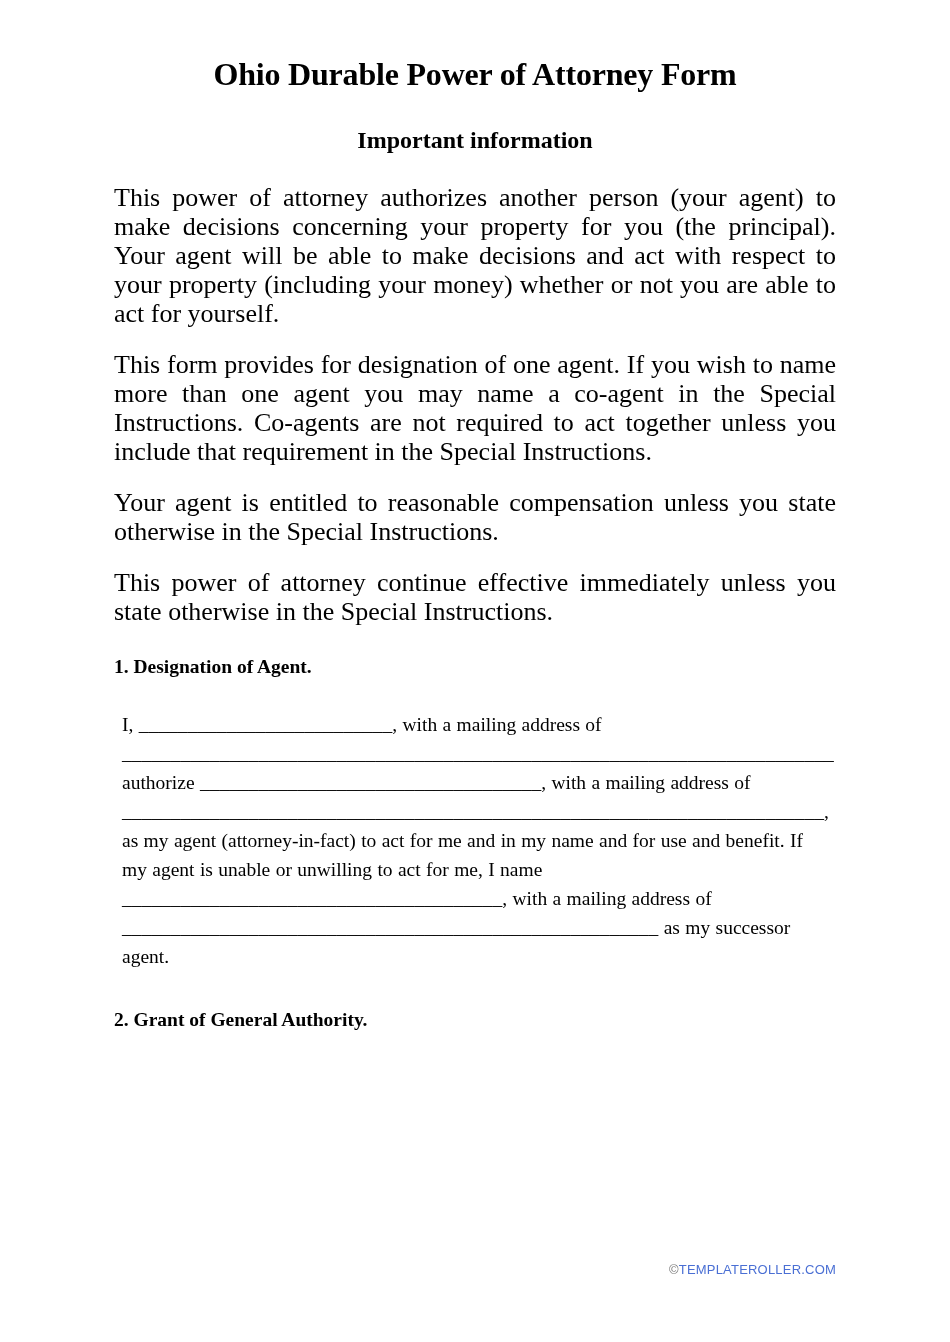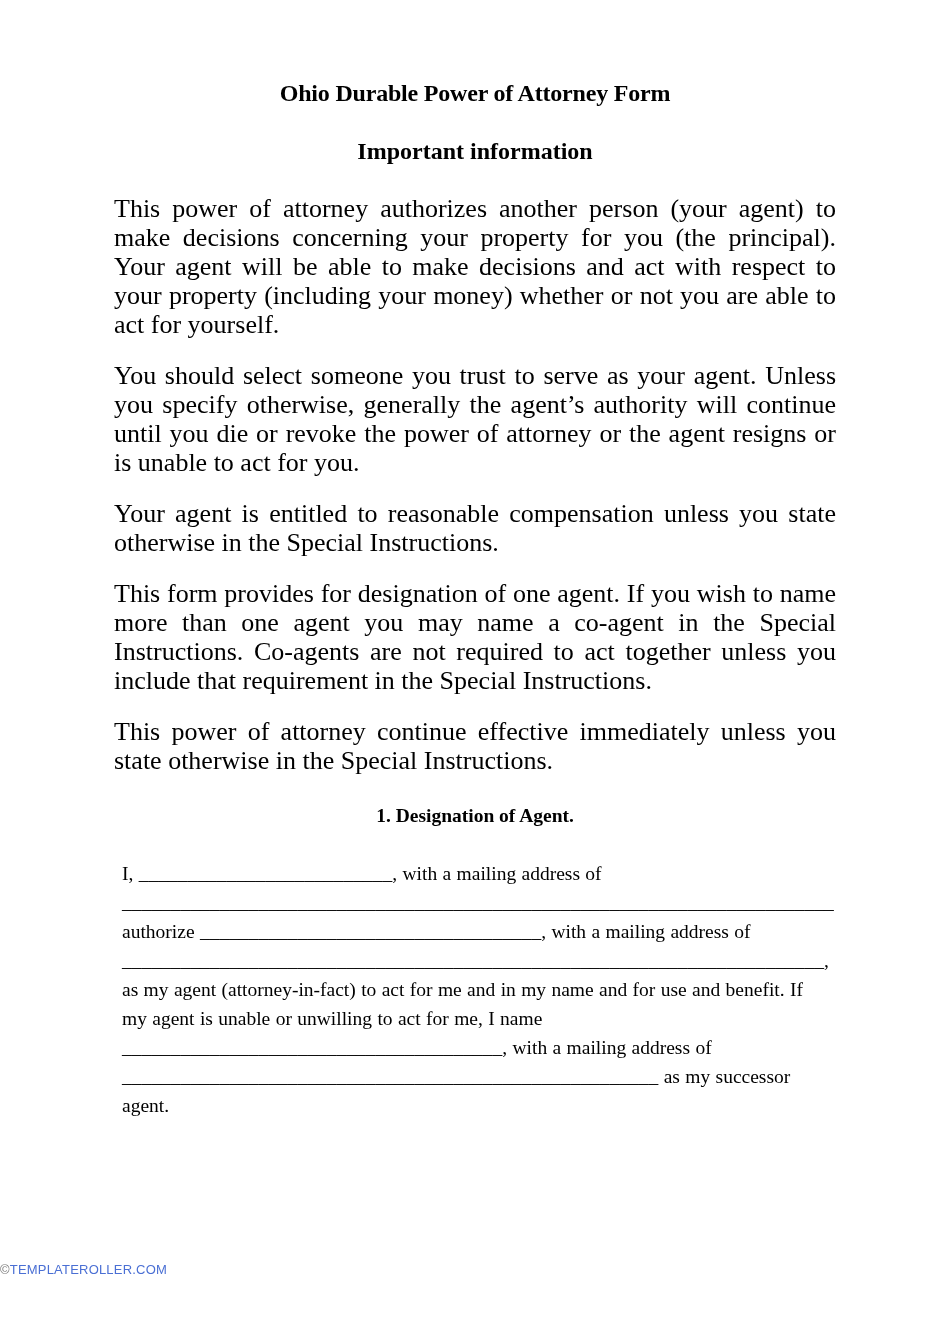--- a/index.html
+++ b/index.html
@@ -23,23 +23,23 @@
     height: 1342px;
     background: #ffffff;
   }
   .content {
     position: absolute;
     left: 114px;
     top: 0;
     width: 722px;
   }
   .doc-title {
-    margin: 0;
-    padding-top: 80px;
-    font-size: 24px;
+    margin: 8px;
+    padding-top: 48px;
+    font-size: 32px;
     font-weight: bold;
     text-align: center;
     line-height: 1.15;
     letter-spacing: -0.2px;
   }
   .doc-subtitle {
     margin: 4px;
     padding-top: 26px;
     font-size: 24px;
     font-weight: bold;
@@ -57,35 +57,36 @@
   }
   .para.first {
     padding-top: 25px;
   }
   .section-heading {
     margin: 0;
     padding-top: 26px;
     font-size: 19.5px;
     font-weight: bold;
     line-height: 29px;
-    text-align: center;
+    text-align: left;
   }
   .fill-para {
     margin: 8px;
     padding-top: 21px;
     font-size: 19.5px;
     line-height: 29px;
     text-align: left;
     word-spacing: 0.5px;
   }
   .footer {
     position: absolute;
     left: 0;
     top: 1262px;
     width: 836px;
+    text-align: right;
     font-family: "Liberation Sans", "DejaVu Sans", sans-serif;
     font-size: 13px;
     letter-spacing: 0.2px;
   }
   .footer .copy {
     color: #7a7a7a;
   }
   .footer .brand {
     color: #4a6fd4;
   }
@@ -96,33 +97,33 @@
 <div class="page">
   <div class="content">
 
     <h1 class="doc-title">Ohio Durable Power of Attorney Form</h1>
 
     <h2 class="doc-subtitle">Important information</h2>
 
     <p class="para first">This power of attorney authorizes another person (your agent) to make decisions concerning your property for you (the principal). Your agent will be able to make decisions and act with respect to your property (including your money) whether or not you are able to act for yourself.</p>
 
 
-    <p class="para">You should select someone you trust to serve as your agent. Unless you specify otherwise, generally the agent’s authority will continue until you die or revoke the power of attorney or the agent resigns or is unable to act for you.</p>
+
+    <p class="para">This form provides for designation of one agent. If you wish to name more than one agent you may name a co-agent in the Special Instructions. Co-agents are not required to act together unless you include that requirement in the Special Instructions.</p>
 
     <p class="para">Your agent is entitled to reasonable compensation unless you state otherwise in the Special Instructions.</p>
-
-    <p class="para">This form provides for designation of one agent. If you wish to name more than one agent you may name a co-agent in the Special Instructions. Co-agents are not required to act together unless you include that requirement in the Special Instructions.</p>
 
 
     <p class="para">This power of attorney continue effective immediately unless you state otherwise in the Special Instructions.</p>
 
 
     <h3 class="section-heading">1. Designation of Agent.</h3>
 
     <p class="fill-para">I, __________________________, with a mailing address of _________________________________________________________________________ authorize ___________________________________, with a mailing address of ________________________________________________________________________, as my agent (attorney-in-fact) to act for me and in my name and for use and benefit. If my agent is unable or unwilling to act for me, I name _______________________________________, with a mailing address of _______________________________________________________ as my successor agent.</p>
 
+    <h3 class="section-heading">2. Grant of General Authority.</h3>
 
   </div>
 
   <div class="footer">
     <span class="copy" style="color: rgb(122, 122, 122);">©</span><span class="brand" style="color: rgb(74, 111, 212);">TEMPLATEROLLER.COM</span>
   </div>
 </div>
 
 </body></html>

